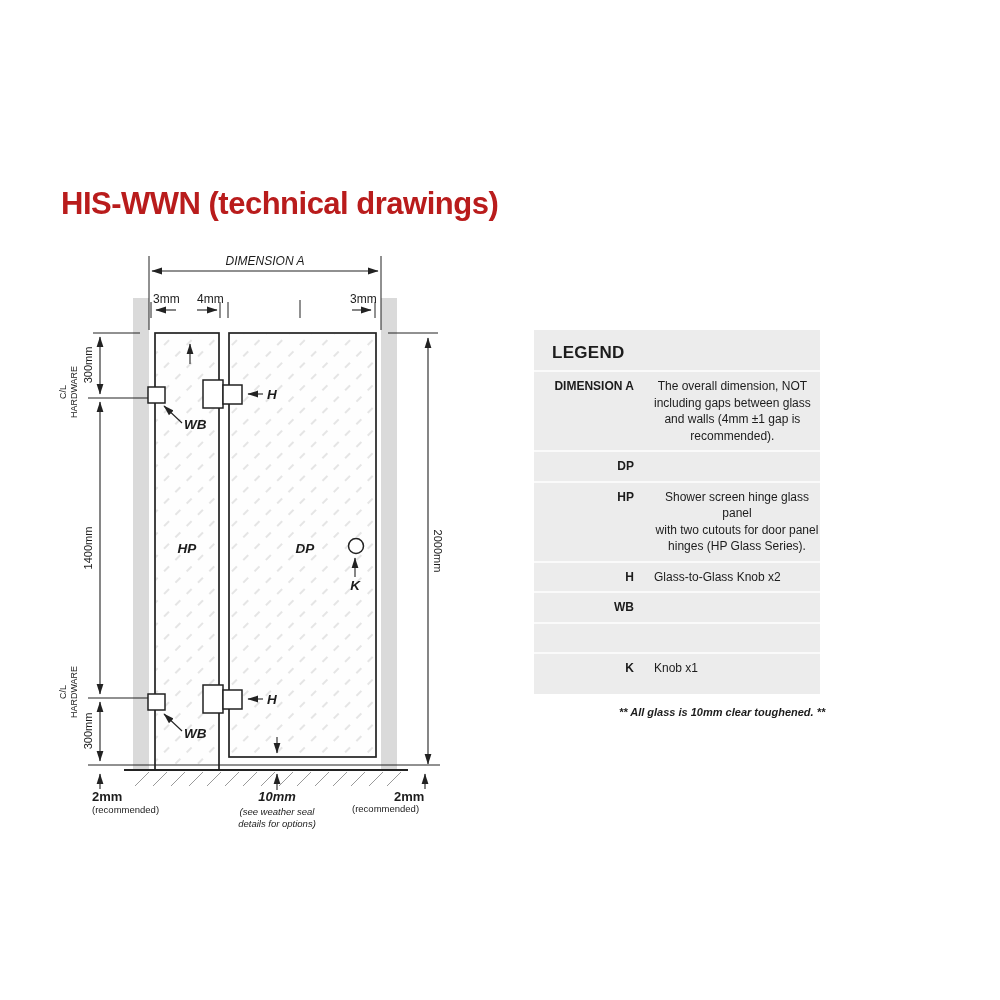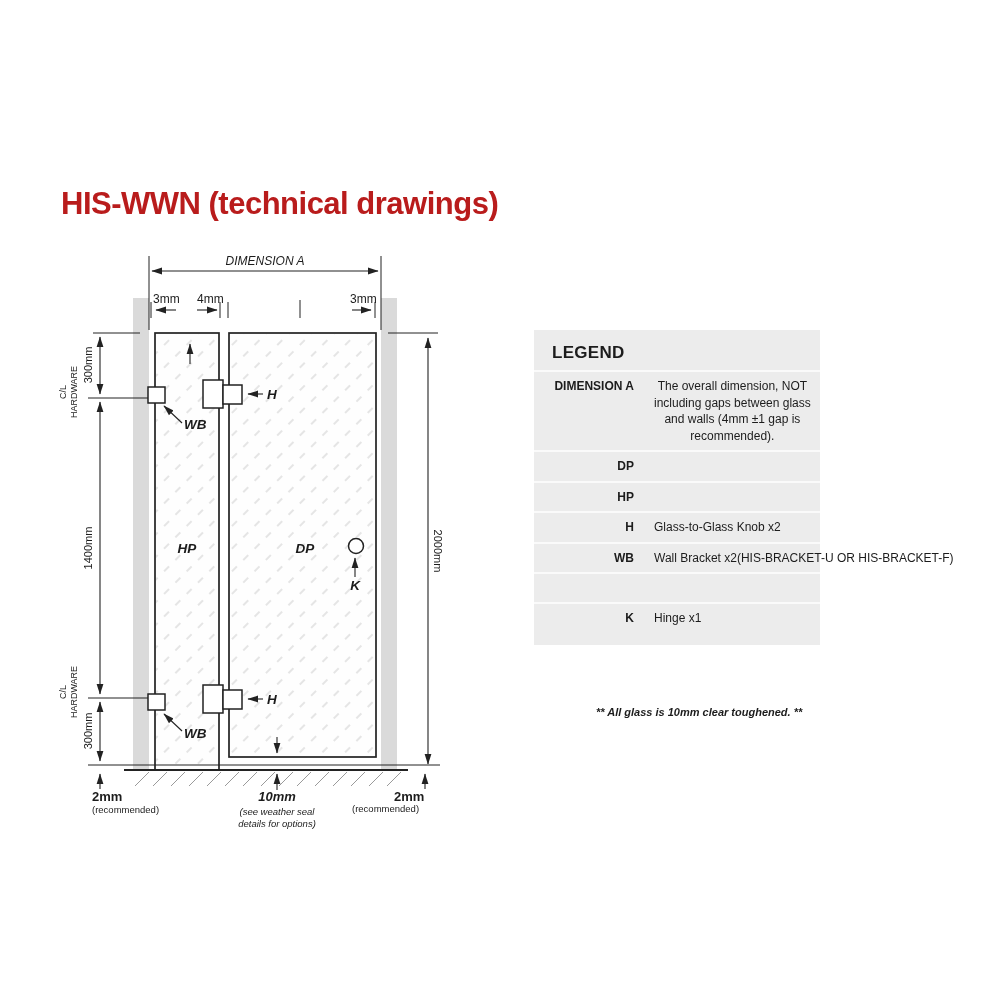--- a/index.html
+++ b/index.html
@@ -27,21 +27,21 @@
   .legend{
     position:absolute;left:534px;top:330px;width:286px;background:#ececec;
     padding-bottom:12px;
   }
   .legend-title{font-size:17px;font-weight:bold;padding:13px 0 7px 18px;letter-spacing:0.3px;}
   .legend-row{display:flex;border-top:2px solid #fafafa;padding:6px 0;min-height:16px;}
   .legend-term{width:100px;flex:none;text-align:right;font-weight:bold;font-size:12px;line-height:16.5px;}
   .legend-desc{margin-left:20px;font-size:12px;line-height:16.5px;white-space:pre-line;text-align:center;}
   .legend-desc.nowrap{white-space:nowrap;}
   .footnote{
-    position:absolute;left:596px;top:706px;font-size:11px;font-style:italic;font-weight:bold;
+    position:absolute;left:619px;top:706px;font-size:11px;font-style:italic;font-weight:bold;
   }
 </style>
 </head>
 <body>
 
 <div class="page-title">HIS-WWN (technical drawings)</div>
 
 <svg width="1000" height="1000" viewBox="0 0 1000 1000">
   <defs>
     <marker id="arr" orient="auto-start-reverse" markerUnits="userSpaceOnUse" markerWidth="12" markerHeight="9" refX="10" refY="4">
@@ -193,32 +193,34 @@
     <div class="legend-desc">The overall dimension, NOT
 including gaps between glass
 and walls (4mm ±1 gap is
 recommended).</div>
   </div>
   <div class="legend-row">
     <div class="legend-term">DP</div>
   </div>
   <div class="legend-row">
     <div class="legend-term">HP</div>
+    <div class="legend-desc">Shower screen hinge glass panel
+with two cutouts for door panel
+hinges (HP Glass Series).</div>
   </div>
   <div class="legend-row">
     <div class="legend-term">H</div>
     <div class="legend-desc">Glass-to-Glass Knob x2</div>
   </div>
   <div class="legend-row">
     <div class="legend-term">WB</div>
-    <div class="legend-desc nowrap">Wall Bracket x2(HIS-BRACKET-U OR HIS-BRACKET-F)</div>
   </div>
   <div class="legend-row">
     <div class="legend-term"></div>
     <div class="legend-desc"></div>
   </div>
   <div class="legend-row">
     <div class="legend-term">K</div>
-    <div class="legend-desc">Hinge x1</div>
+    <div class="legend-desc">Knob x1</div>
   </div>
 </div>
 
 <div class="footnote">** All glass is 10mm clear toughened. **</div>
 
 </body></html>

